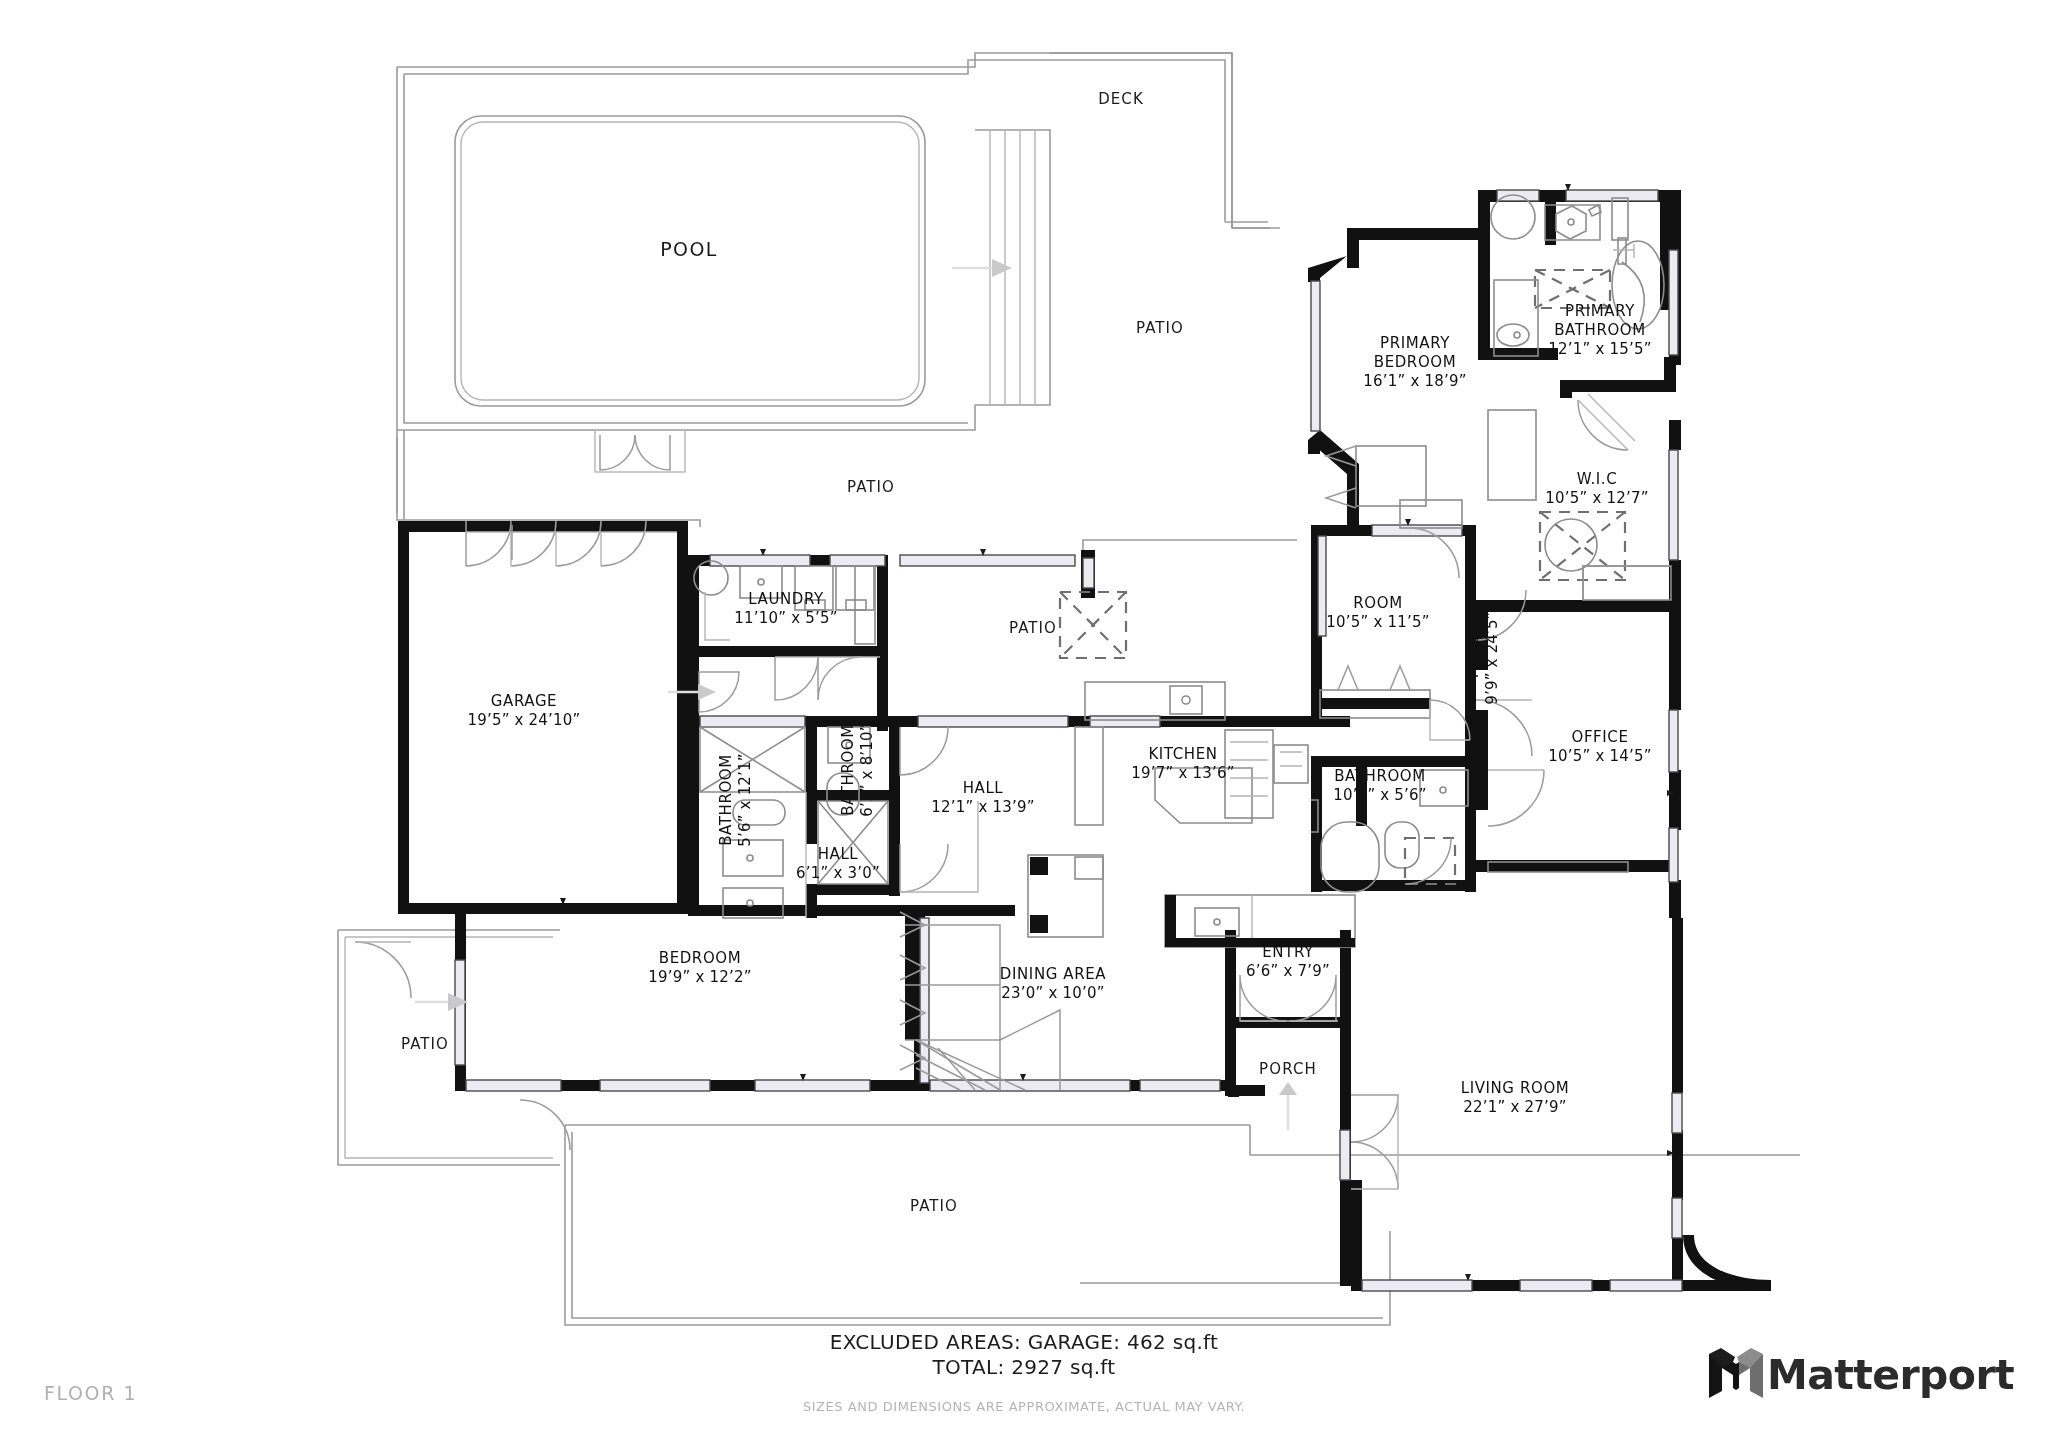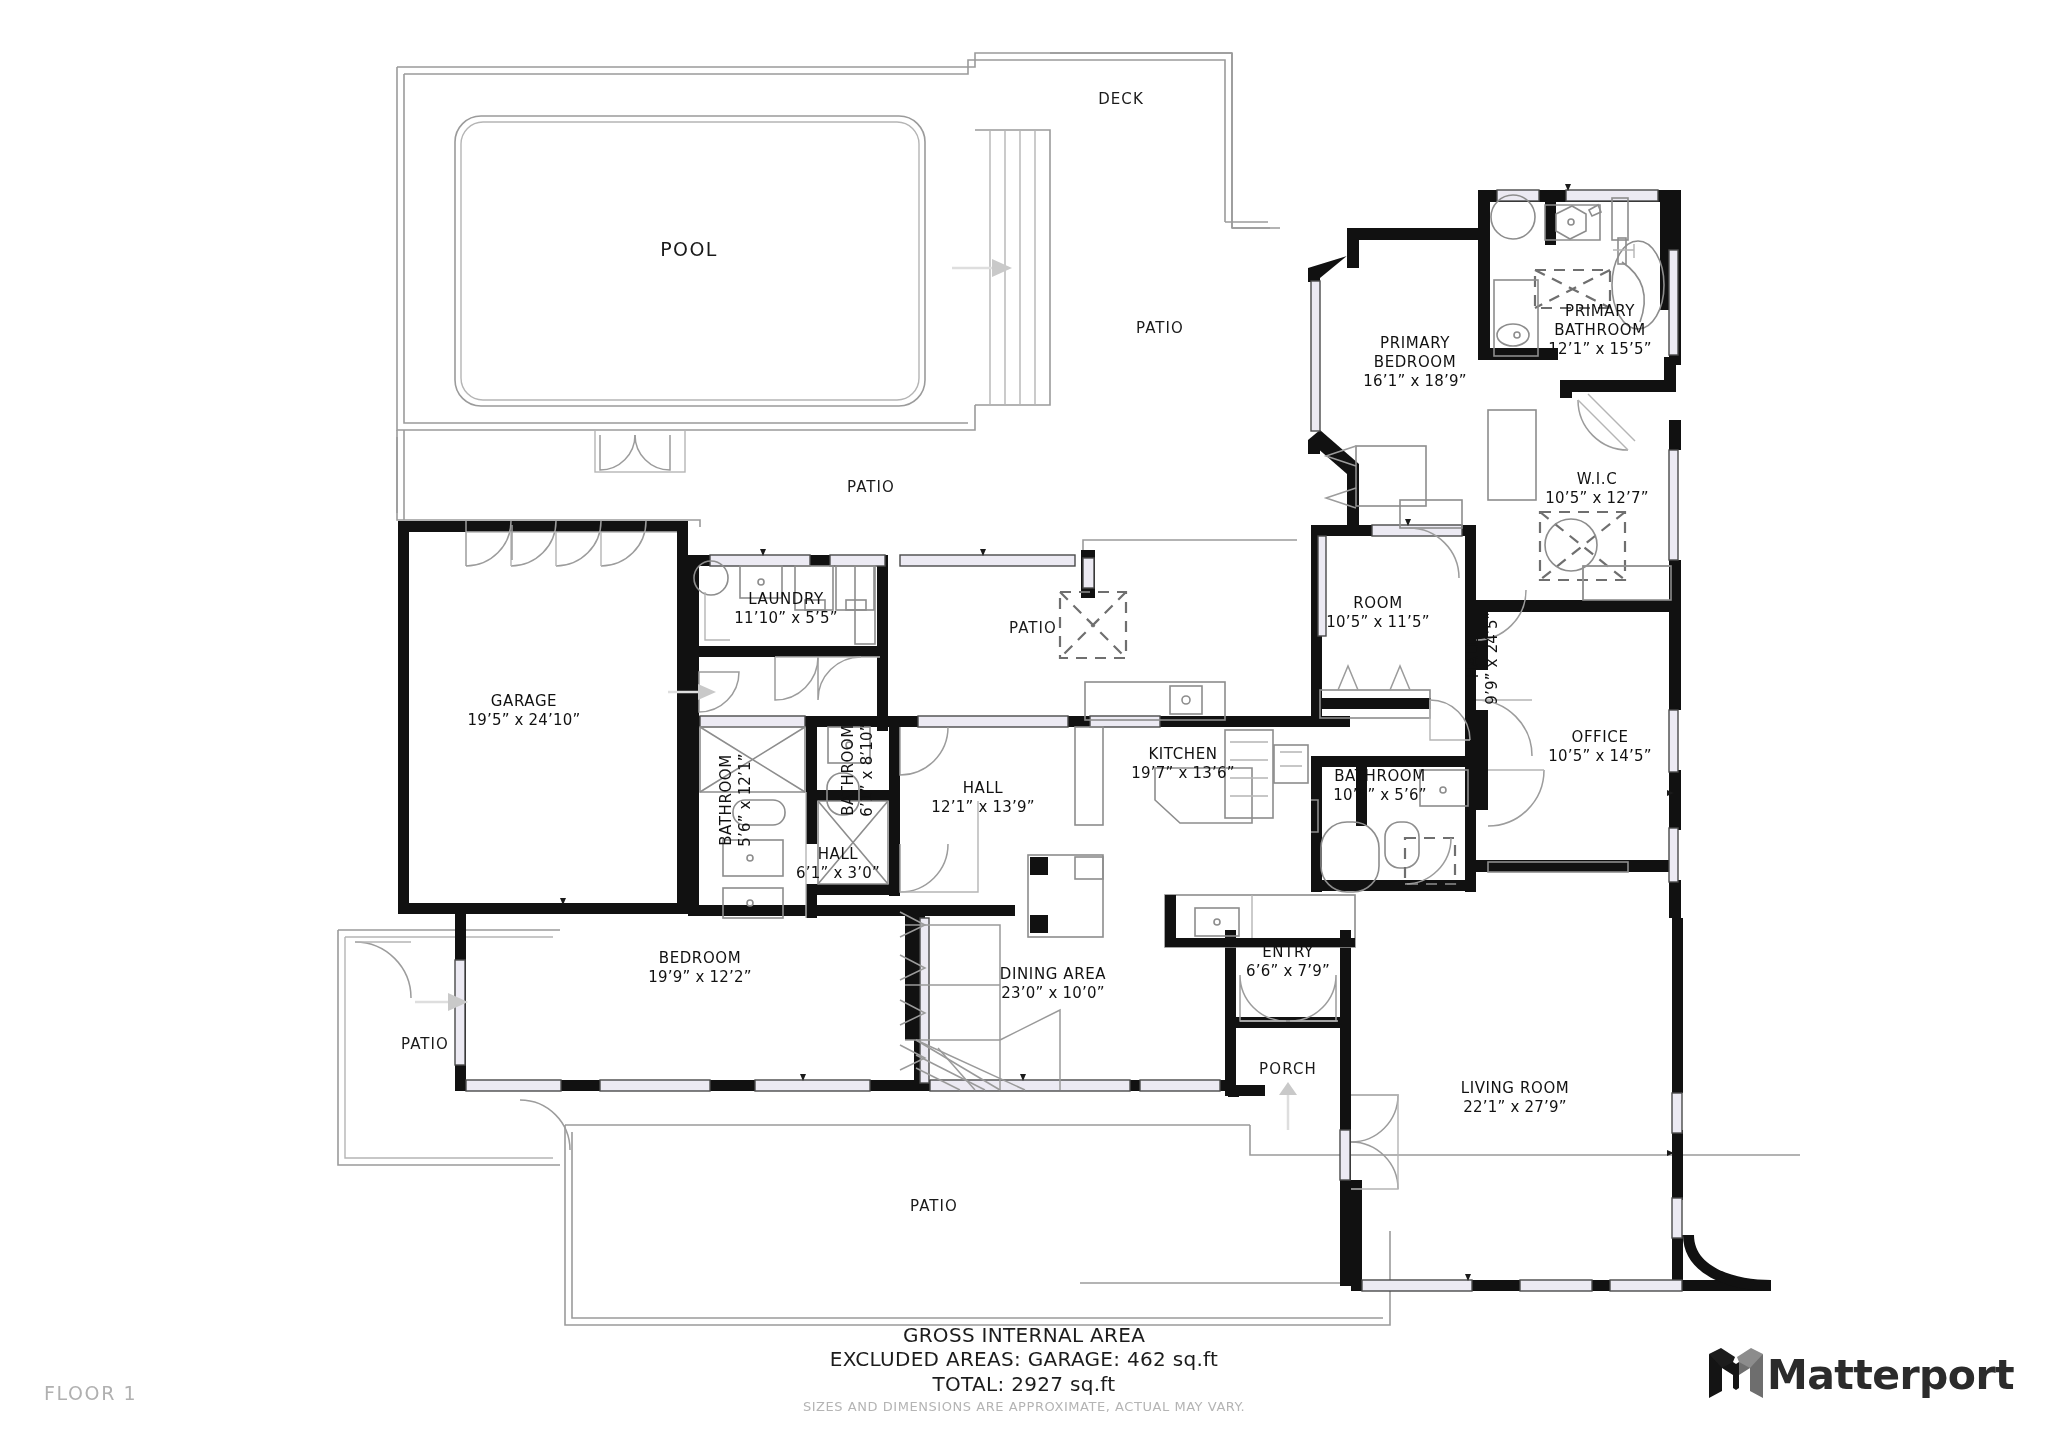--- a/index.html
+++ b/index.html
@@ -20,21 +20,21 @@
   .tri{fill:#1a1a1a;}
 
   .rm-label{font-family:"DejaVu Sans","Liberation Sans",sans-serif;fill:#111111;text-anchor:middle;}
   .rm-name{font-size:15px;letter-spacing:.6px;}
   .rm-dim{font-size:15px;letter-spacing:.2px;}
   .outdoor{font-size:15px;letter-spacing:1.1px;fill:#1a1a1a;text-anchor:middle;}
   .pool-lbl{font-size:19px;letter-spacing:1.4px;fill:#1a1a1a;text-anchor:middle;}
 
   #footer-block{position:absolute;left:0;right:0;bottom:34px;text-align:center;}
   .f1{font-size:20px;color:#1c1c1c;letter-spacing:.3px;line-height:1.22;}
-  .f2{font-size:13px;color:#b4b4b4;letter-spacing:.55px;margin-top:3px;}
+  .f2{font-size:13px;color:#b4b4b4;letter-spacing:.55px;margin-top:20px;}
   #floor-tag{position:absolute;left:44px;bottom:44px;font-size:19px;letter-spacing:1.6px;color:#b0b0b0;}
   #brand{position:absolute;right:34px;bottom:42px;display:flex;align-items:center;}
   #brand-name{font-size:41px;font-weight:bold;color:#2b2b2b;letter-spacing:-.6px;}
 </style>
 </head>
 <body>
 
 <div id="plan-root">
 
   <svg id="floorplan" viewBox="0 0 2048 1448">
@@ -465,21 +465,20 @@
         <text x="1288" y="1074" class="outdoor">PORCH</text>
       </g>
 
     <g>
       <path class="arrow-line" d="M1288,1090 L1288,1130" stroke="#d6d6d6"></path>
       <polygon class="arrow-gray" points="1279,1095 1288,1082 1297,1095"></polygon>
     </g>
   </svg>
 
   <div id="footer-block">
-    <div class="f1">GROSS INTERNAL AREA</div>
     <div class="f1">EXCLUDED AREAS: GARAGE: 462 sq.ft</div>
     <div class="f1">TOTAL: 2927 sq.ft</div>
     <div class="f2">SIZES AND DIMENSIONS ARE APPROXIMATE, ACTUAL MAY VARY.</div>
   </div>
 
   <div id="floor-tag">FLOOR 1</div>
 
   <div id="brand">
     <svg width="62" height="62" viewBox="0 0 62 62">
       <polygon points="4,10 4,54 17,47 17,24 28,31 28,18" fill="#141414"></polygon>

